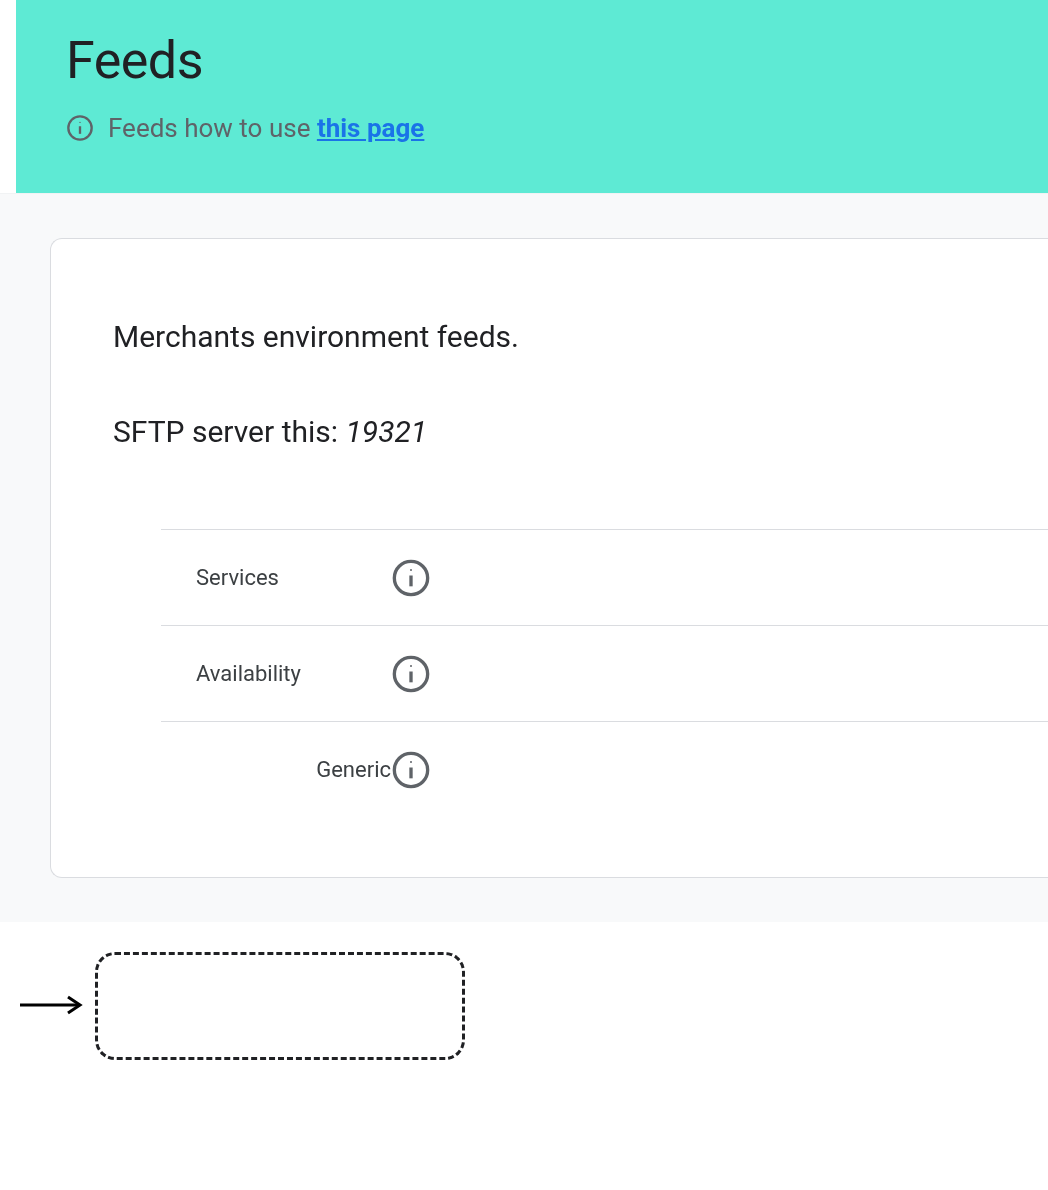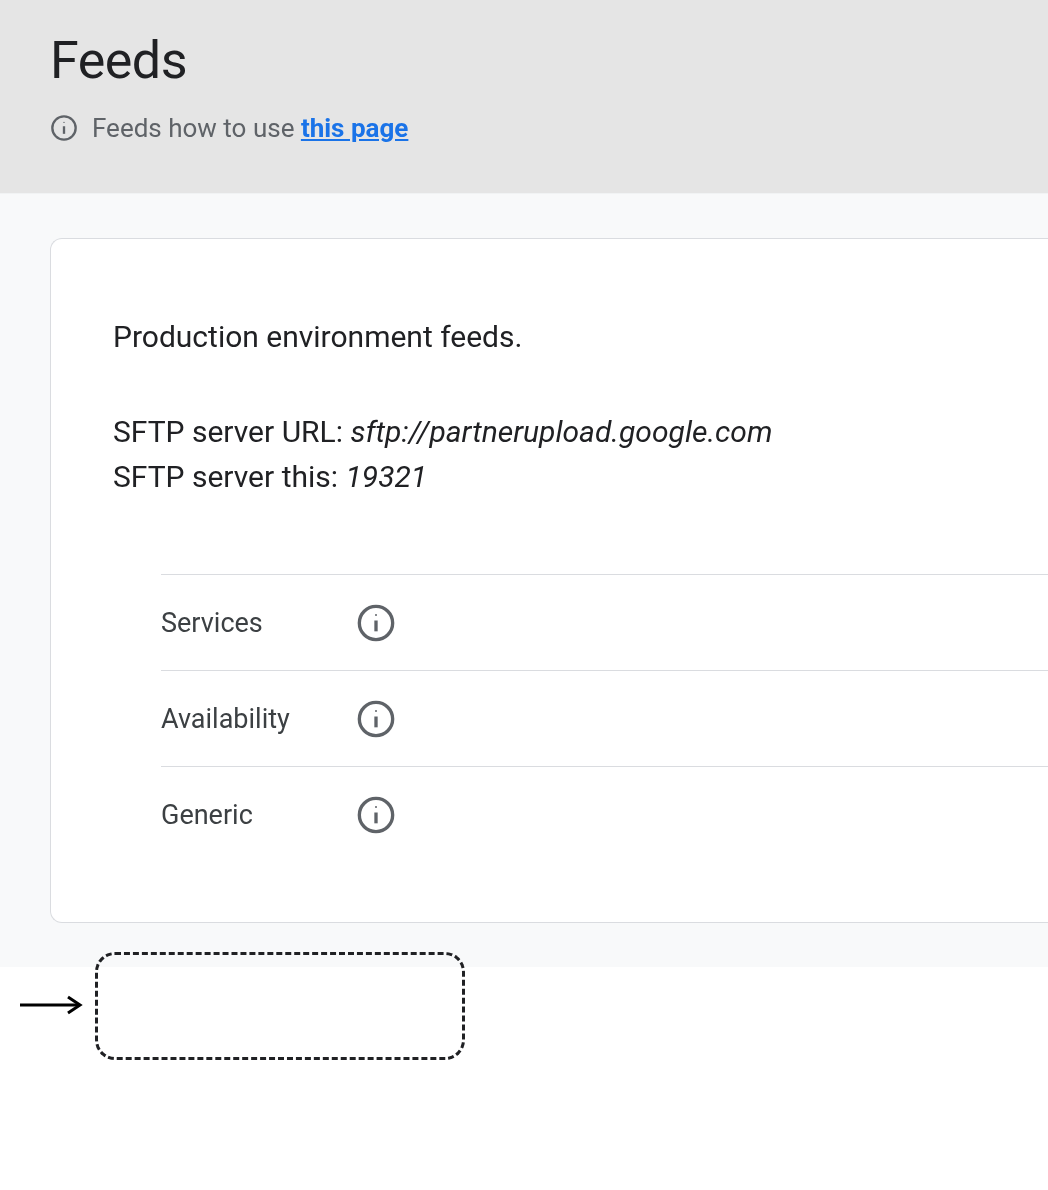--- a/index.html
+++ b/index.html
@@ -6,21 +6,22 @@
   html, body {
     margin: 0;
     padding: 0;
     font-family: "Google Sans", Roboto, Arial, sans-serif;
     color: #202124;
     background: #ffffff;
     width: 1048px;
   }
   .header-region {
     padding: 30px 65px 50px 50px;
-    background: #e5e5e5;
+    background: #5eead4;
+    margin-left: 16px;
   }
   .page-title {
     font-size: 52px;
     font-weight: 400;
     letter-spacing: -0.5px;
     margin: 0 0 22px 0;
     color: #202124;
   }
   .learn-row {
     display: flex;
@@ -84,23 +85,24 @@
     padding: 0 0 28px 0;
   }
   .feed-row {
     display: flex;
     align-items: center;
     border-top: 1px solid #dadce0;
     height: 96px;
     position: relative;
   }
   .feed-label {
-    font-size: 27px;
+    font-size: 22px;
     color: #3c4043;
     width: 195px;
+    margin-left: 35px;
   }
   .row-info-icon {
     display: inline-flex;
     align-items: center;
     justify-content: center;
     width: 40px;
     height: 40px;
   }
   .row-info-icon svg { display: block; }
 
@@ -140,26 +142,23 @@
       </svg>
     </span>
     <span>
       <span>Feeds how to use </span><a href="#">this page</a>
     </span>
   </div>
 </div>
 
 <div class="body-region">
   <div class="card">
-    <p class="card-heading">Production environment feeds.</p>
+    <p class="card-heading">Merchants environment feeds.</p>
 
     <div class="sftp-block">
-      <p class="sftp-line">
-        <span>SFTP server URL: </span><span class="italic">sftp://partnerupload.google.com</span>
-      </p>
       <p class="sftp-line">
         <span>SFTP server this: </span><span class="italic">19321</span>
       </p>
     </div>
 
     <div class="feed-table">
 
       <div class="feed-row">
         <span class="feed-label">Services</span>
         <span class="row-info-icon">
@@ -176,21 +175,21 @@
         <span class="row-info-icon">
           <svg width="40" height="40" viewBox="0 0 24 24" fill="none" stroke="#5f6368" stroke-width="2">
             <circle cx="12" cy="12" r="10"></circle>
             <line x1="12" y1="10.5" x2="12" y2="17"></line>
             <circle cx="12" cy="7.2" r="0.6" fill="#5f6368" stroke="none"></circle>
           </svg>
         </span>
       </div>
 
 
-      <div class="feed-row" style="border-bottom:none;">
+      <div class="feed-row" style="border-bottom:none;text-align:right;">
         <span class="feed-label">Generic</span>
         <span class="row-info-icon">
           <svg width="40" height="40" viewBox="0 0 24 24" fill="none" stroke="#5f6368" stroke-width="2">
             <circle cx="12" cy="12" r="10"></circle>
             <line x1="12" y1="10.5" x2="12" y2="17"></line>
             <circle cx="12" cy="7.2" r="0.6" fill="#5f6368" stroke="none"></circle>
           </svg>
         </span>
       </div>
 

